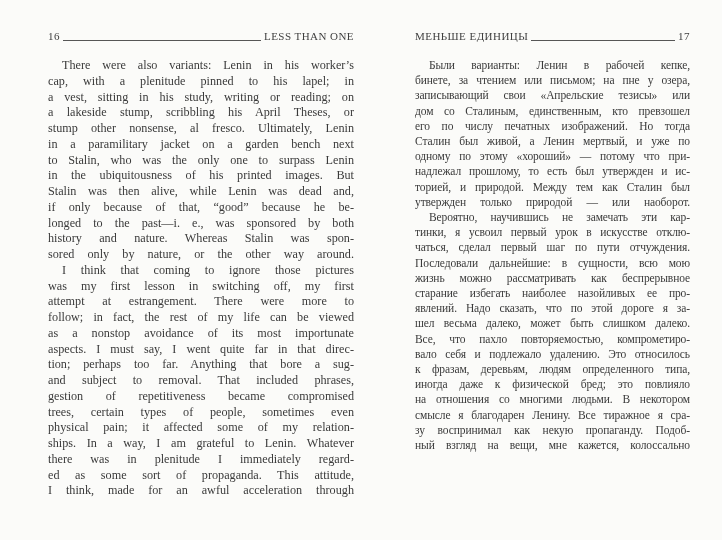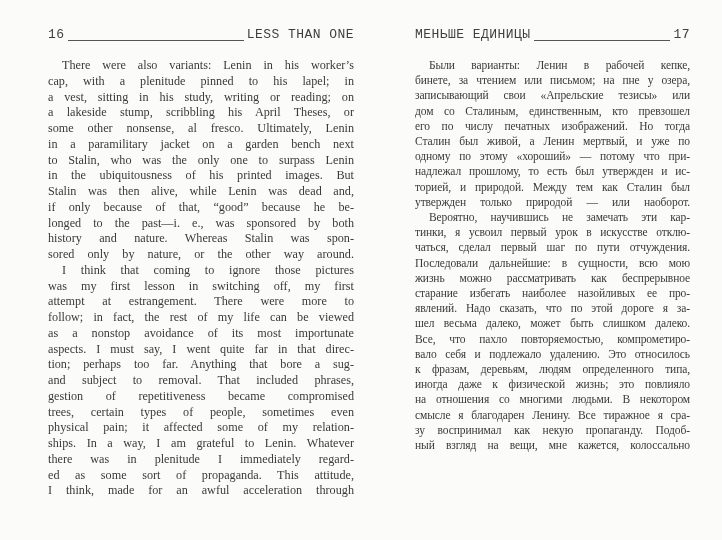--- a/index.html
+++ b/index.html
@@ -18,22 +18,22 @@
     overflow: hidden;
   }
   .spread { position: absolute; inset: 0; }
   .page { position: absolute; top: 30px; }
   .page.left  { left: 48px;  width: 306px; }
   .page.right { left: 415px; width: 275px; }
 
   .running-head {
     display: flex;
     align-items: flex-end;
-    font-family: Liberation Mono, monospace;
-    font-size: 13px;
+    font-family: Liberation Serif, serif;
+    font-size: 11px;
     letter-spacing: 0.45px;
     color: var(--head);
     height: 12px;
     margin-bottom: 16px;
     white-space: nowrap;
   }
   .running-head .rule {
     flex: 1;
     border-bottom: 1px solid var(--rule);
     margin: 0 3px 1px 3px;
@@ -65,21 +65,21 @@
     <header class="running-head">
       <span>16</span>
       <span class="rule"></span>
       <span>LESS THAN ONE</span>
     </header>
     <div class="body-text en">
         <div class="line first">There were also variants: Lenin in his worker’s</div>
         <div class="line">cap, with a plenitude pinned to his lapel; in</div>
         <div class="line">a vest, sitting in his study, writing or reading; on</div>
         <div class="line">a lakeside stump, scribbling his April Theses, or</div>
-        <div class="line">some other nonsense, al fresco. Ultimately, Lenin</div>
+        <div class="line">stump other nonsense, al fresco. Ultimately, Lenin</div>
         <div class="line">in a paramilitary jacket on a garden bench next</div>
         <div class="line">to Stalin, who was the only one to surpass Lenin</div>
         <div class="line">in the ubiquitousness of his printed images. But</div>
         <div class="line">Stalin was then alive, while Lenin was dead and,</div>
         <div class="line">if only because of that, “good” because he be-</div>
         <div class="line">longed to the past—i. e., was sponsored by both</div>
         <div class="line">history and nature. Whereas Stalin was spon-</div>
         <div class="line">sored only by nature, or the other way around.</div>
         <div class="line first">I think that coming to ignore those pictures</div>
         <div class="line">was my first lesson in switching off, my first</div>
@@ -120,21 +120,21 @@
         <div class="line">тинки, я усвоил первый урок в искусстве отклю-</div>
         <div class="line">чаться, сделал первый шаг по пути отчуждения.</div>
         <div class="line">Последовали дальнейшие: в сущности, всю мою</div>
         <div class="line">жизнь можно рассматривать как беспрерывное</div>
         <div class="line">старание избегать наиболее назойливых ее про-</div>
         <div class="line">явлений. Надо сказать, что по этой дороге я за-</div>
         <div class="line">шел весьма далеко, может быть слишком далеко.</div>
         <div class="line">Все, что пахло повторяемостью, компрометиро-</div>
         <div class="line">вало себя и подлежало удалению. Это относилось</div>
         <div class="line">к фразам, деревьям, людям определенного типа,</div>
-        <div class="line">иногда даже к физической жизнь; это повлияло</div>
+        <div class="line">иногда даже к физической бред; это повлияло</div>
         <div class="line">на отношения со многими людьми. В некотором</div>
         <div class="line">смысле я благодарен Ленину. Все тиражное я сра-</div>
         <div class="line">зу воспринимал как некую пропаганду. Подоб-</div>
         <div class="line">ный взгляд на вещи, мне кажется, колоссально</div>
       </div>
   </section>
 
 </div>
 
 </body></html>

